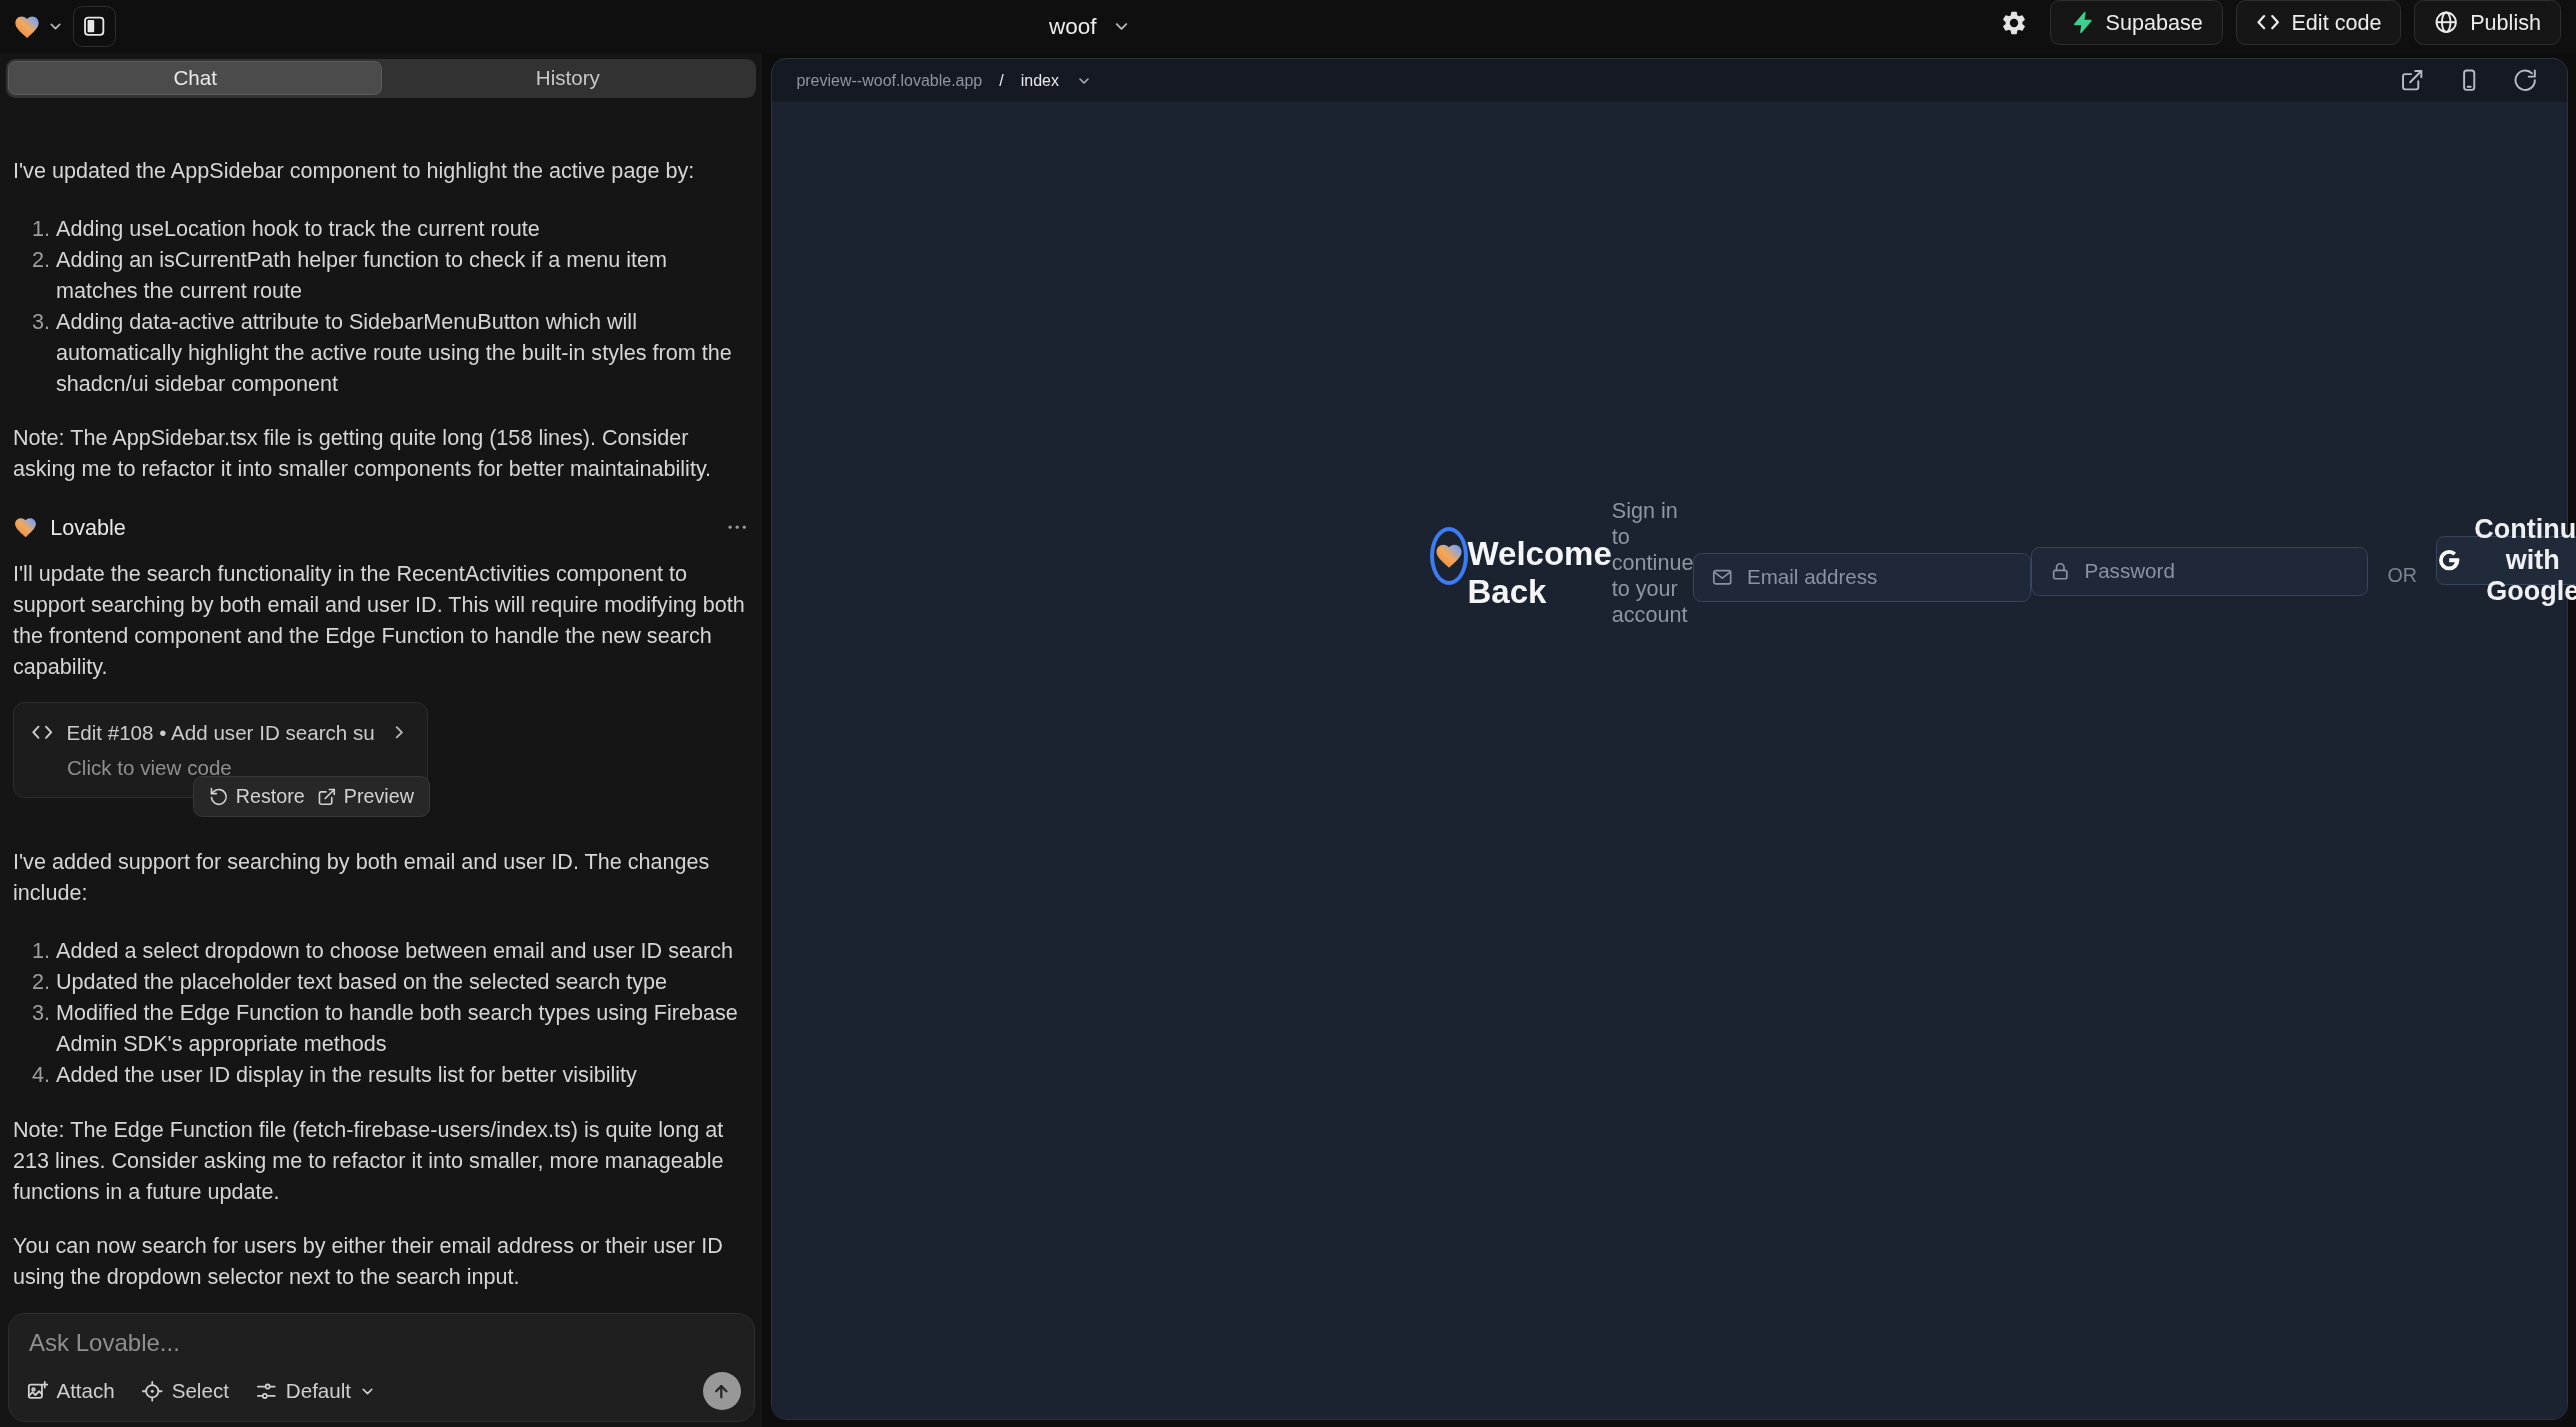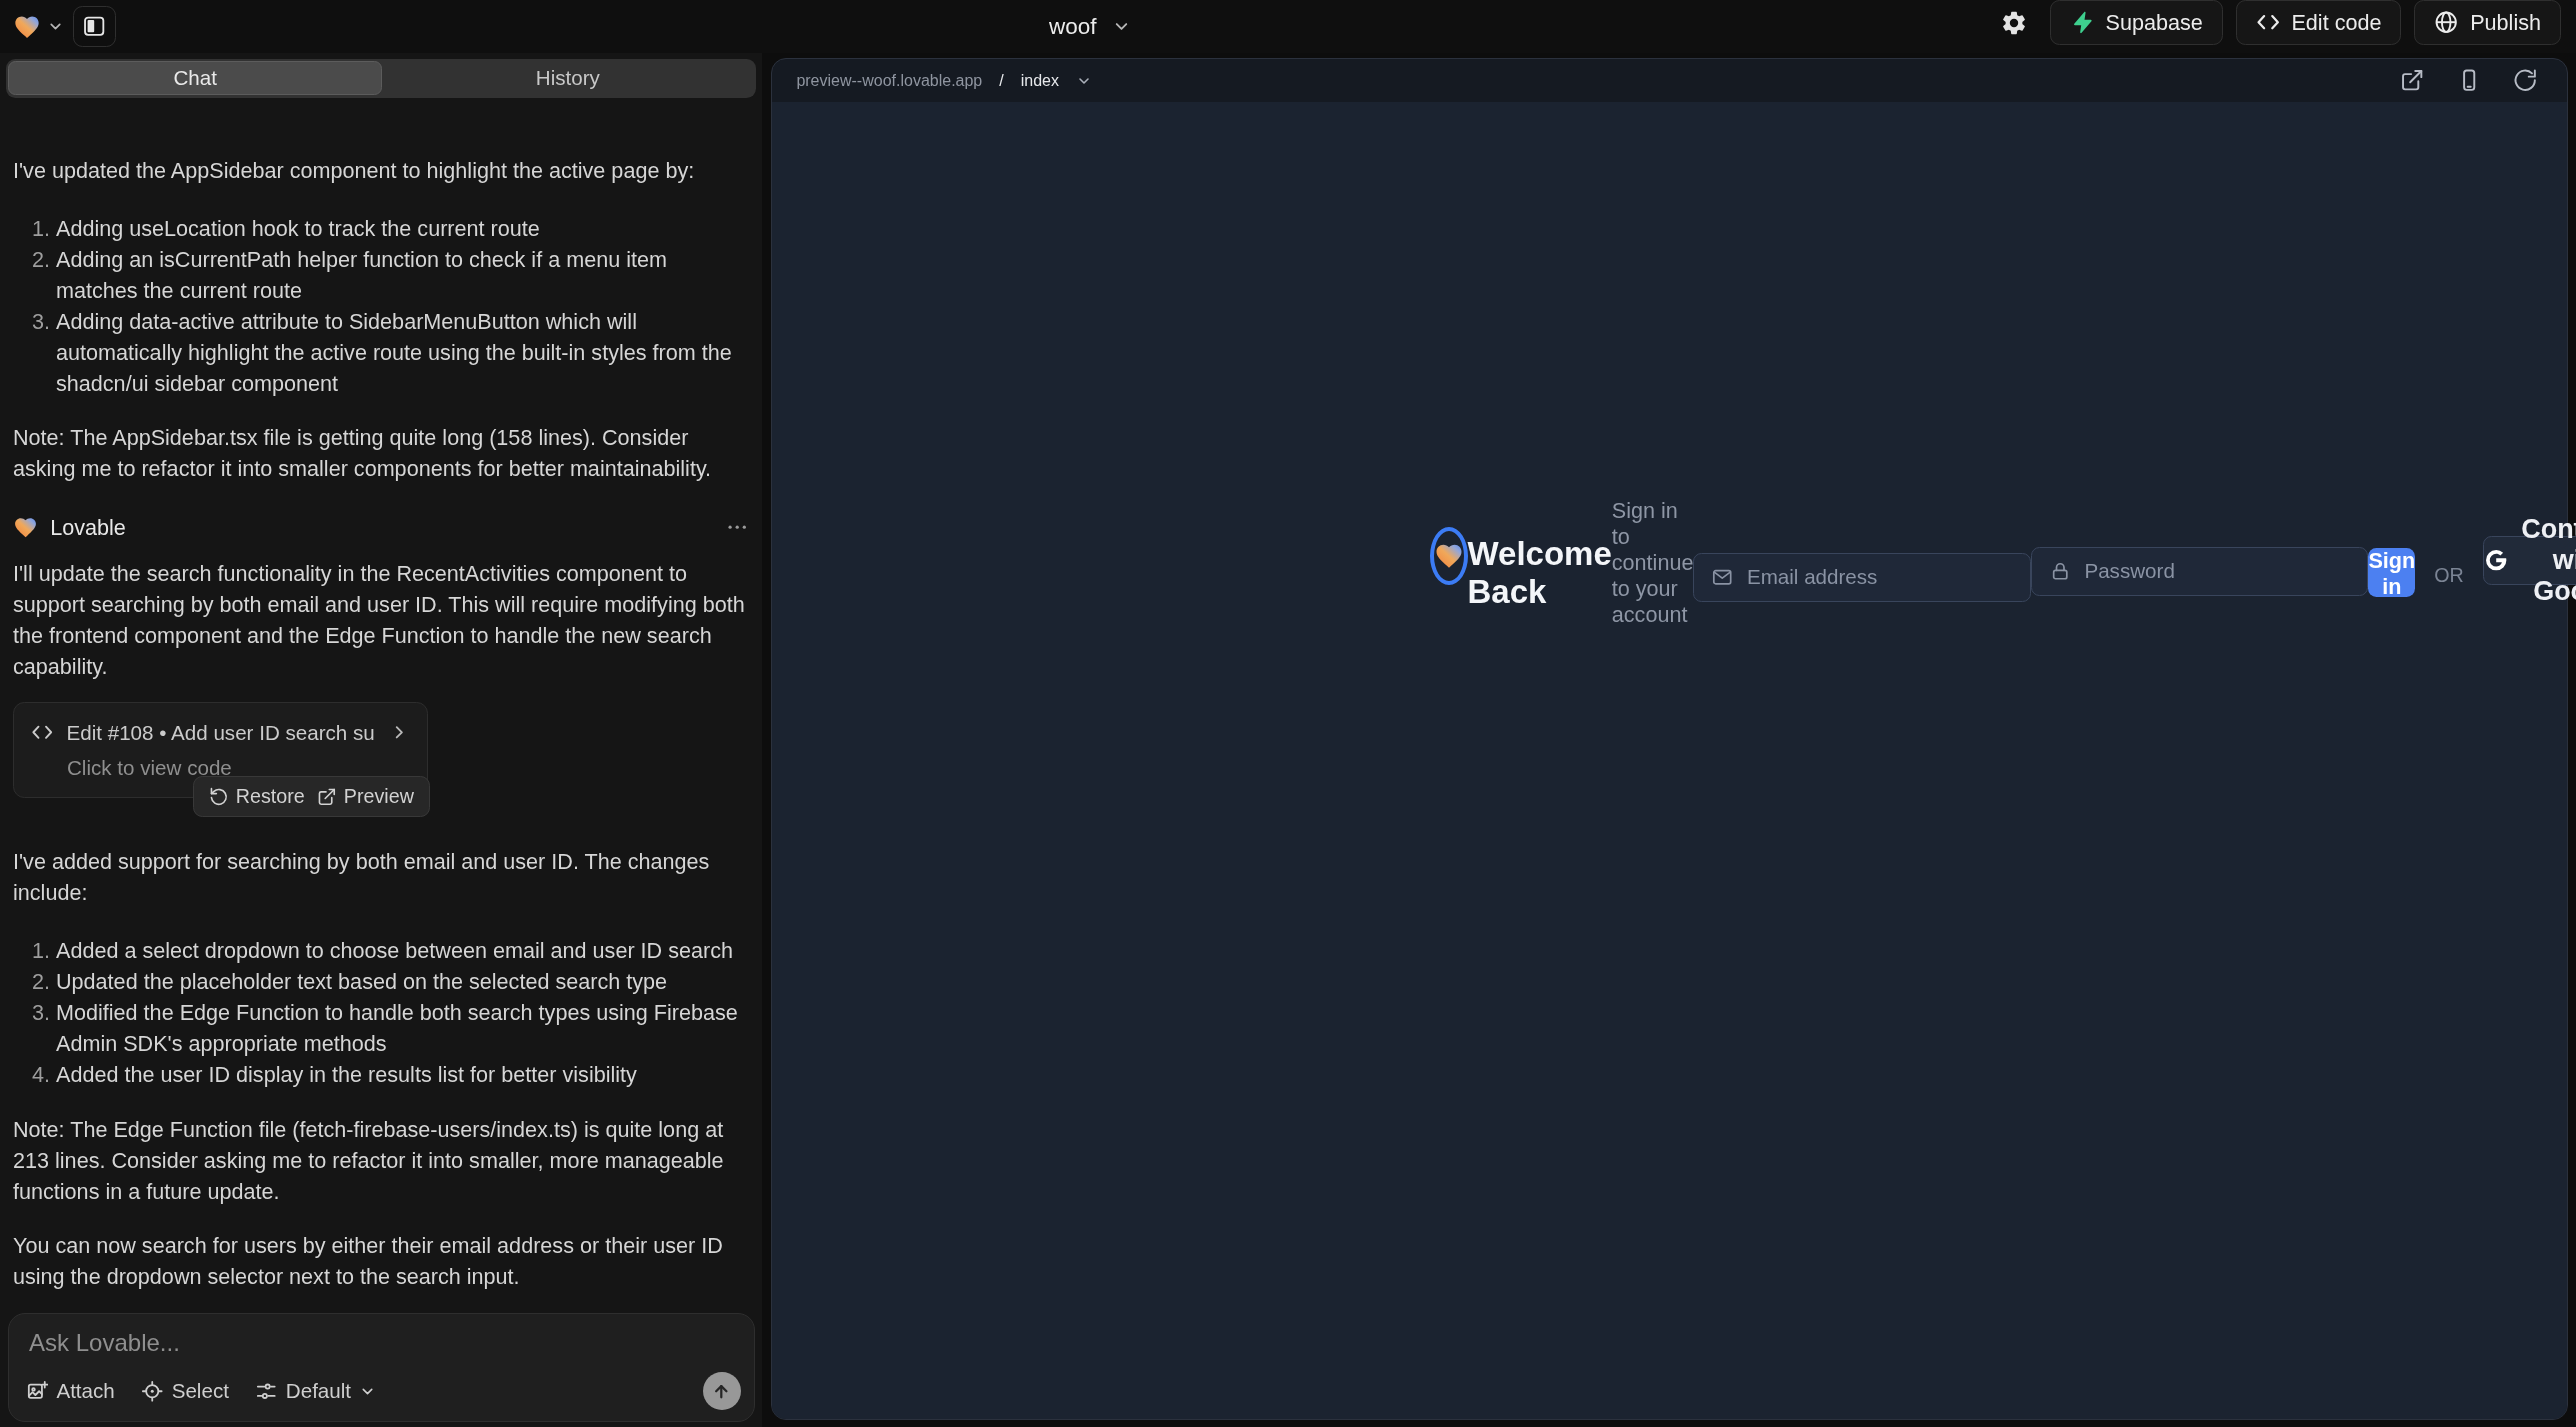--- a/index.html
+++ b/index.html
@@ -399,21 +399,20 @@
       <div class="field">
         <span>
           <svg width="22.5" height="22.5" viewBox="0 0 24 24" fill="none" stroke="currentColor" stroke-width="1.8" stroke-linecap="round" stroke-linejoin="round">
               <rect x="5" y="11" width="14" height="9" rx="2"></rect>
               <path d="M8 11V8a4 4 0 0 1 8 0v3"></path>
             </svg>
         </span>
         <input type="password" placeholder="Password" style="">
       </div>
 
-      <button class="signin-btn">Sign in</button>
 
       <div class="or-row">
         <div class="or-line"></div>
         <span class="or-text">OR</span>
         <div class="or-line"></div>
       </div>
 
       <button class="google-btn">
         <span>
           <svg width="24.4" height="24.4" viewBox="0 0 24 24" fill="#ffffff">

